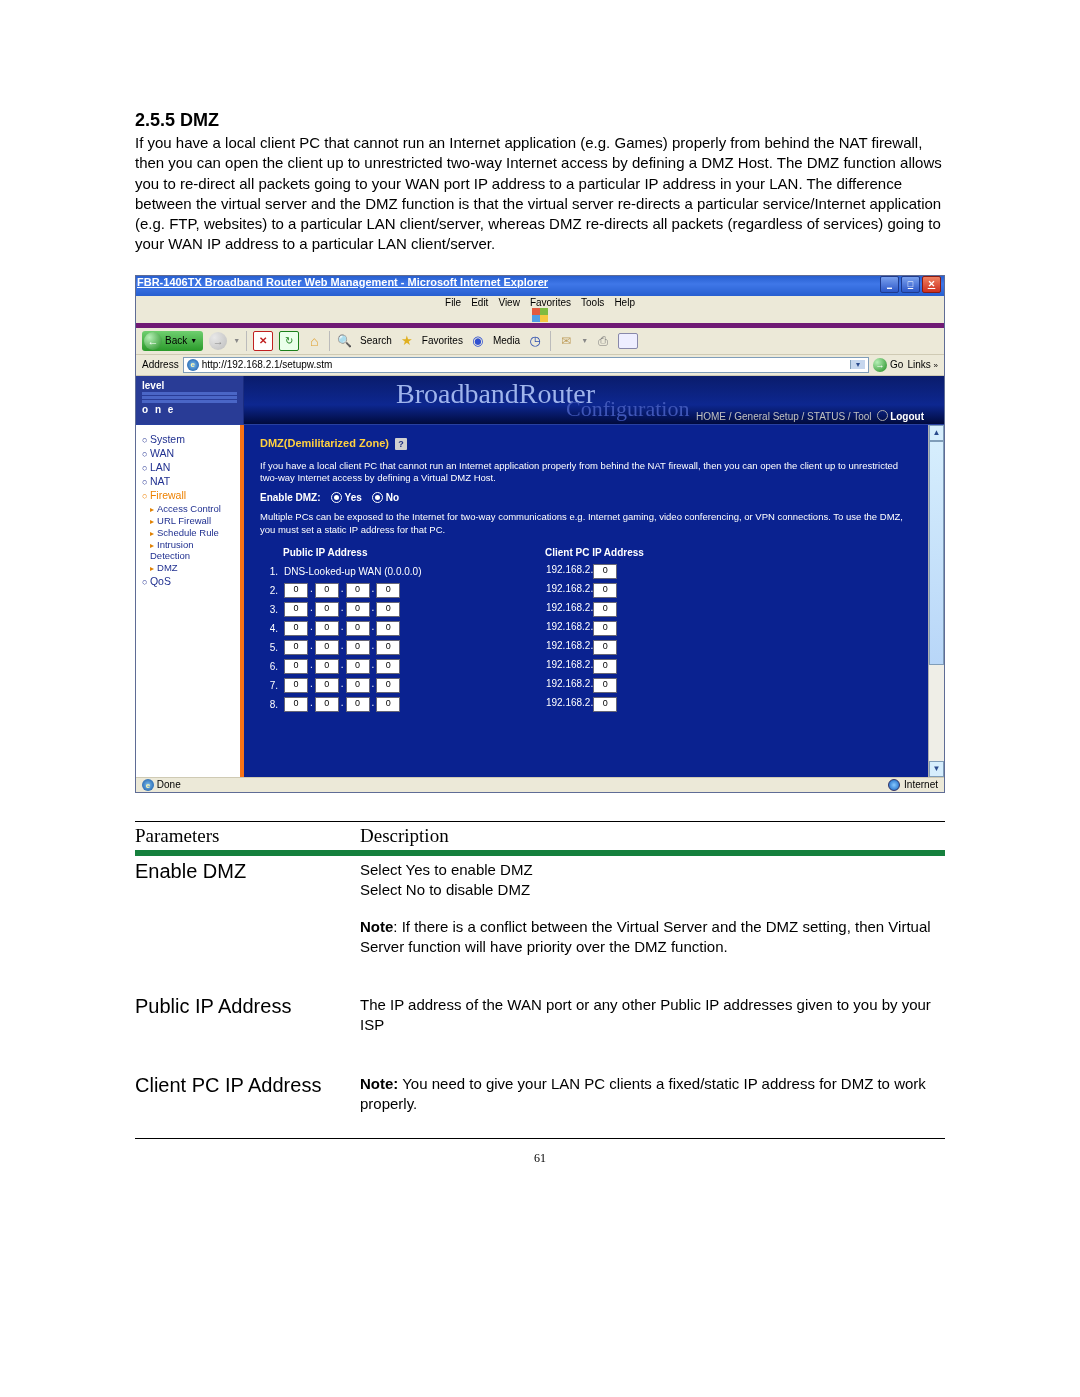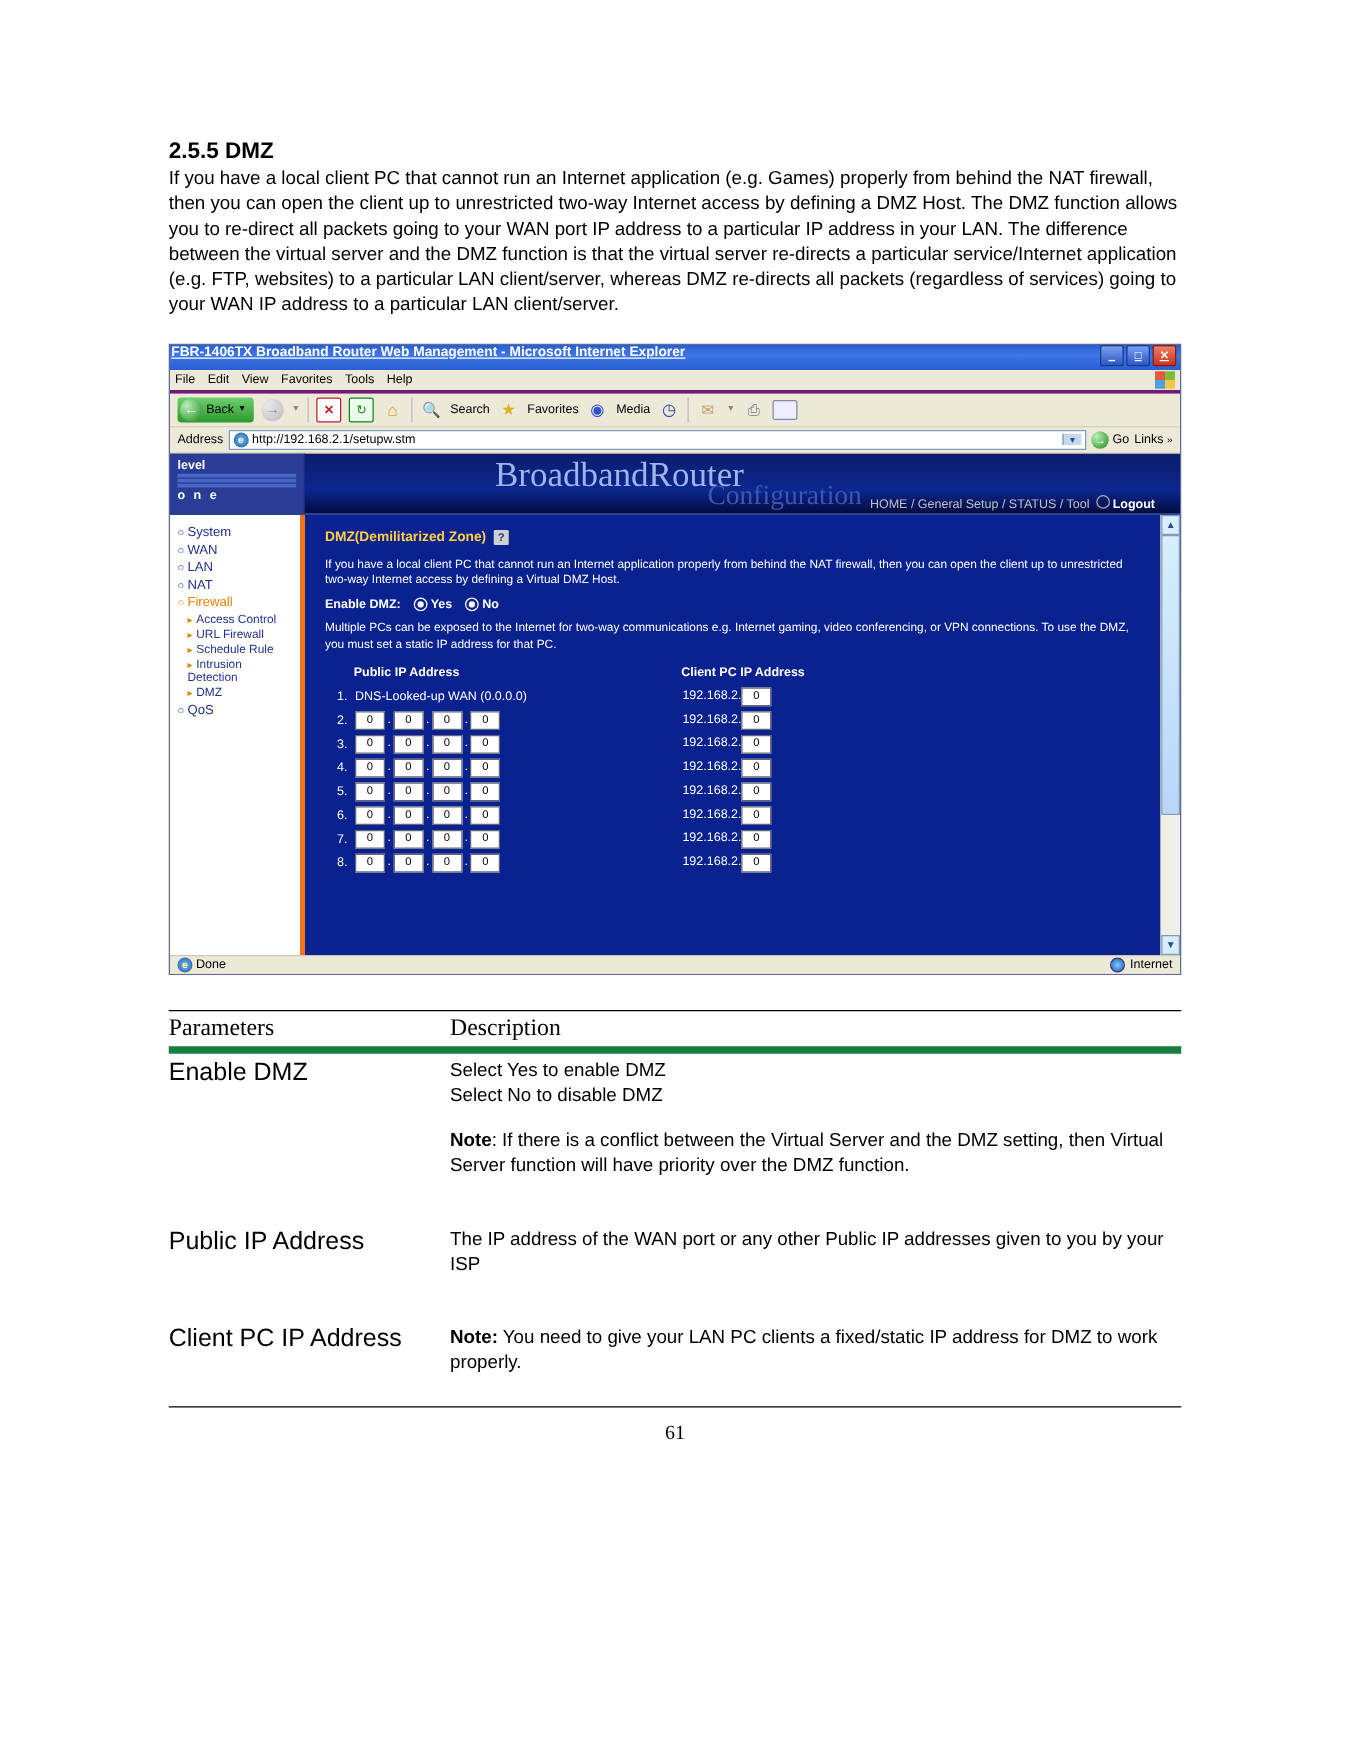--- a/index.html
+++ b/index.html
@@ -54,23 +54,24 @@
     font-weight: bold;
     display: flex; align-items: center; justify-content: center;
     line-height: 1;
   }
   .wc-close { background: linear-gradient(#f08060,#cc3020); border-color:#8a1a10; }
   .menubar {
     display: flex;
     align-items: center;
     justify-content: space-between;
     background: #ece9d8;
-    border-bottom: 3px solid #701a75;
+    border-bottom: 5px solid #701a75;
     padding: 1px 4px;
     font-size: 10px;
+    flex-direction: column;
   }
   .menubar-items { display: flex; gap: 10px; }
   .toolbar {
     display: flex;
     align-items: center;
     gap: 6px;
     background: #ece9d8;
     border-bottom: 1px solid #cfcab4;
     padding: 3px 6px;
   }
@@ -269,21 +270,21 @@
   }
   .params-head .c1 { width: 225px; }
   .params-row { display:flex; padding: 4px 0 18px 0;}
   .params-row.last { border-bottom: 1px solid #000; padding-bottom: 8px;}
   .params-row .c1 { width: 225px; font-family:Liberation Sans, sans-serif; font-size:20px;}
   .params-row .c2 { flex:1; font-family: Arial, sans-serif; font-size:15px; line-height:1.35;}
   .params-row .c2 p { margin: 0 0 16px 0;}
   .pagenum {
     text-align: center;
     font-family: "Times New Roman", serif;
-    font-size: 16px;
+    font-size: 12px;
     margin-top: 12px;
   }
   .winflag {
     display:flex;flex-direction:column;width:16px;height:14px;
   }
   .winflag span{height:50%;display:flex;}
   .winflag span i{flex:1;}
   .wf-r{background:#e25b40;} .wf-g{background:#7dbb42;}
   .wf-b{background:#4f9fe6;} .wf-y{background:#f4c842;}
 </style>

